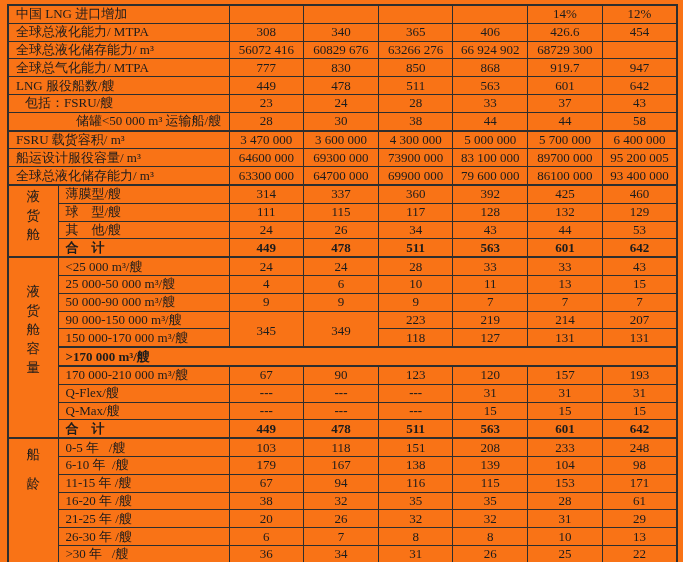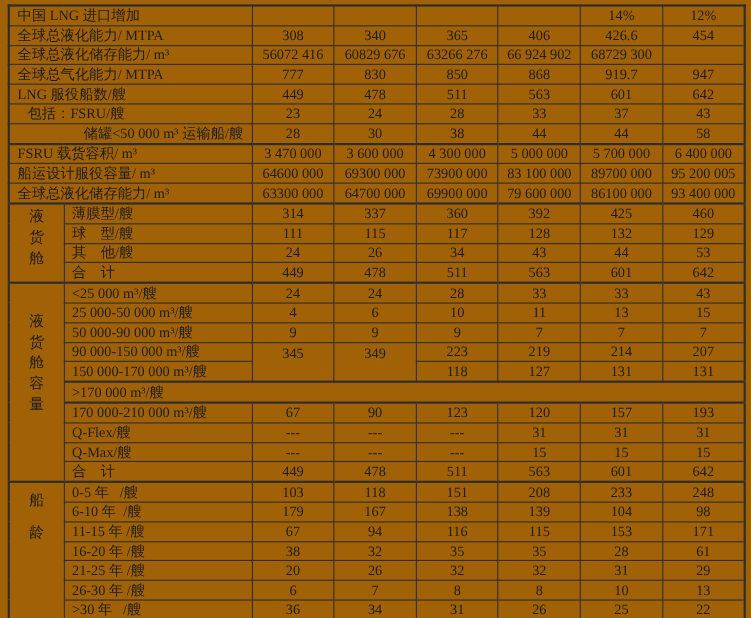--- a/index.html
+++ b/index.html
@@ -6,21 +6,21 @@
     margin: 0; padding: 0;
     width: 683px; height: 562px;
     background: #ffffff;
     font-family: "Liberation Serif", "DejaVu Serif", serif;
     color: #1c1c1c;
   }
   #page {
     position: relative;
     width: 683px; height: 562px;
     overflow: hidden;
-    background: #a16207;
+    background: #f97316;
   }
   table.datatable {
     position: absolute;
     left: 7px; top: 4px;
     width: 671px;
     border-collapse: collapse;
     table-layout: fixed;
     border: 2px solid #2e2e2e;
   }
   col.c-group { width: 50px; }
@@ -35,22 +35,22 @@
     vertical-align: middle;
   }
   td.lbl {
     text-align: left;
     white-space: pre;
     padding-left: 7px;
   }
   td.lbl.ind1 { padding-left: 16px; }
   td.lbl.ind2 { padding-left: 67px; margin-left: 36px; }
   td.val { text-align: center; white-space: nowrap; }
-  .b { font-weight: normal; }
-  td.vt { vertical-align: top; padding-top: 1px; }
+  .b { font-weight: bold; }
+  td.vt { vertical-align: top; padding-top: 11px; }
   tr.thick-top td { border-top: 2.5px solid #2e2e2e; }
   td.group { vertical-align: top; padding: 0; }
   .chars {
     display: flex;
     flex-direction: column;
     align-items: center;
   }
   .chars span { font-size: 13.5px; line-height: 17px; }
   .cargo-tank .chars { padding-top: 2px; gap: 2px; }
   .cargo-tank-capacity .chars { padding-top: 25px; gap: 2px; }

